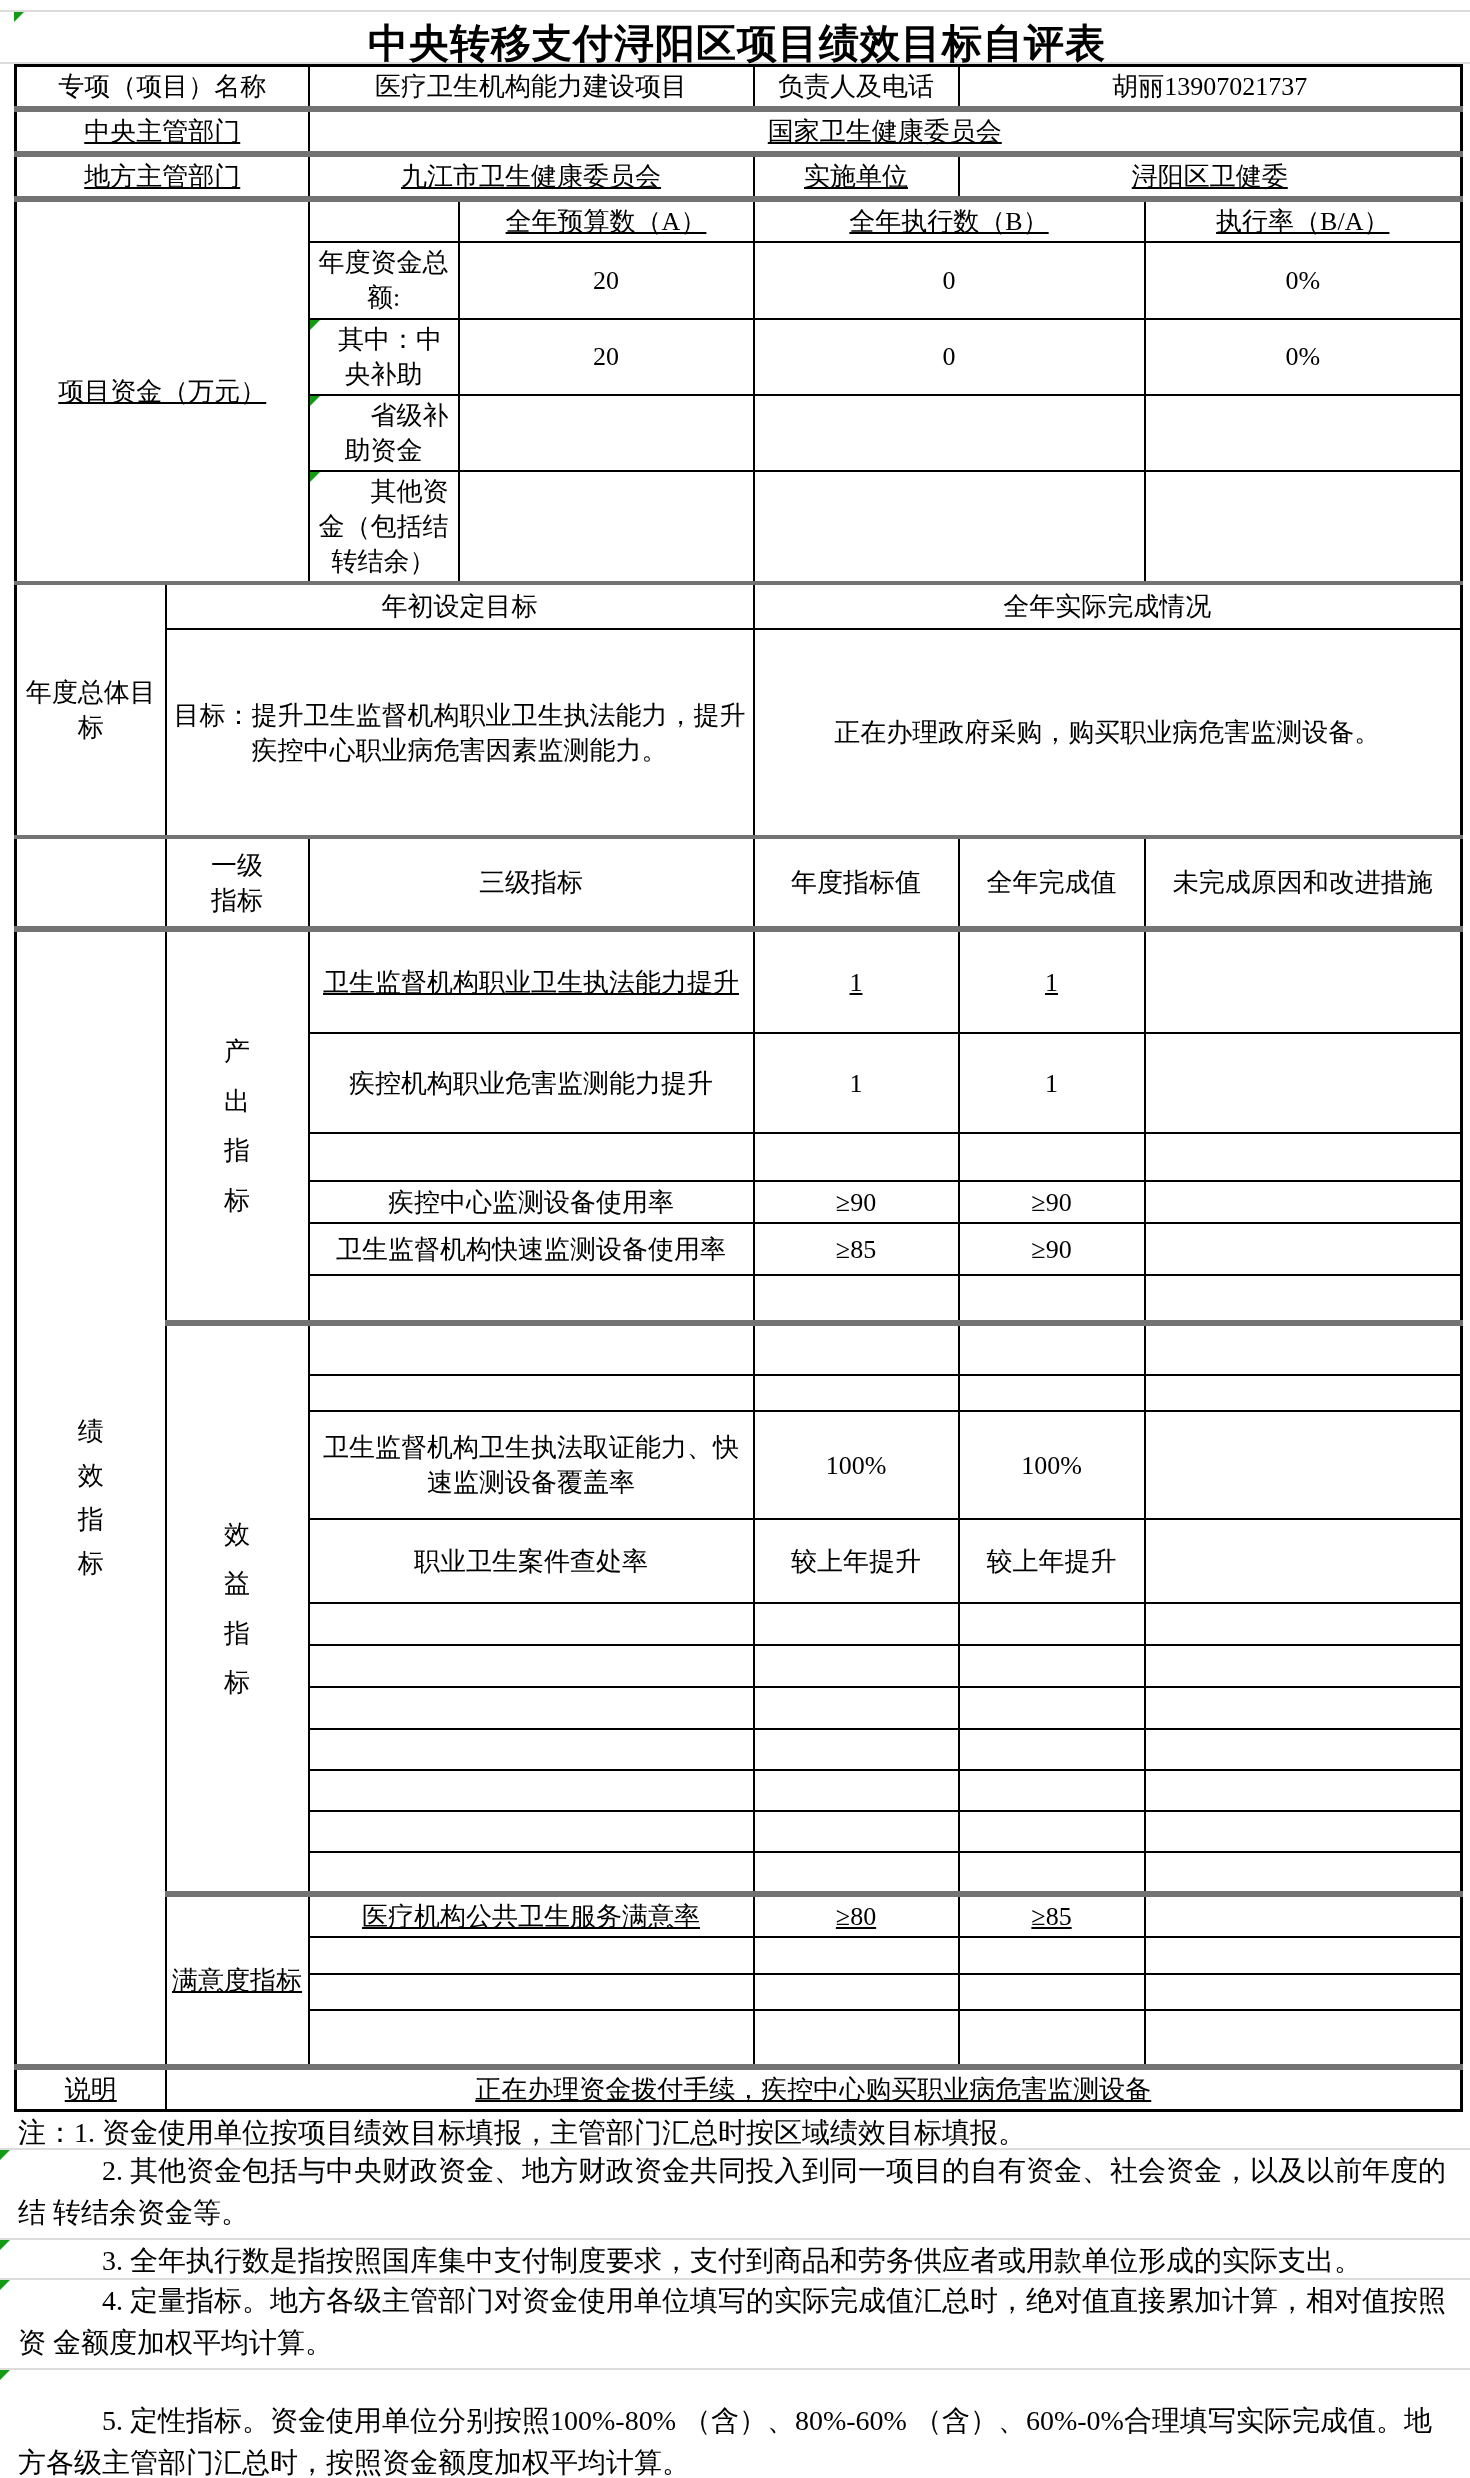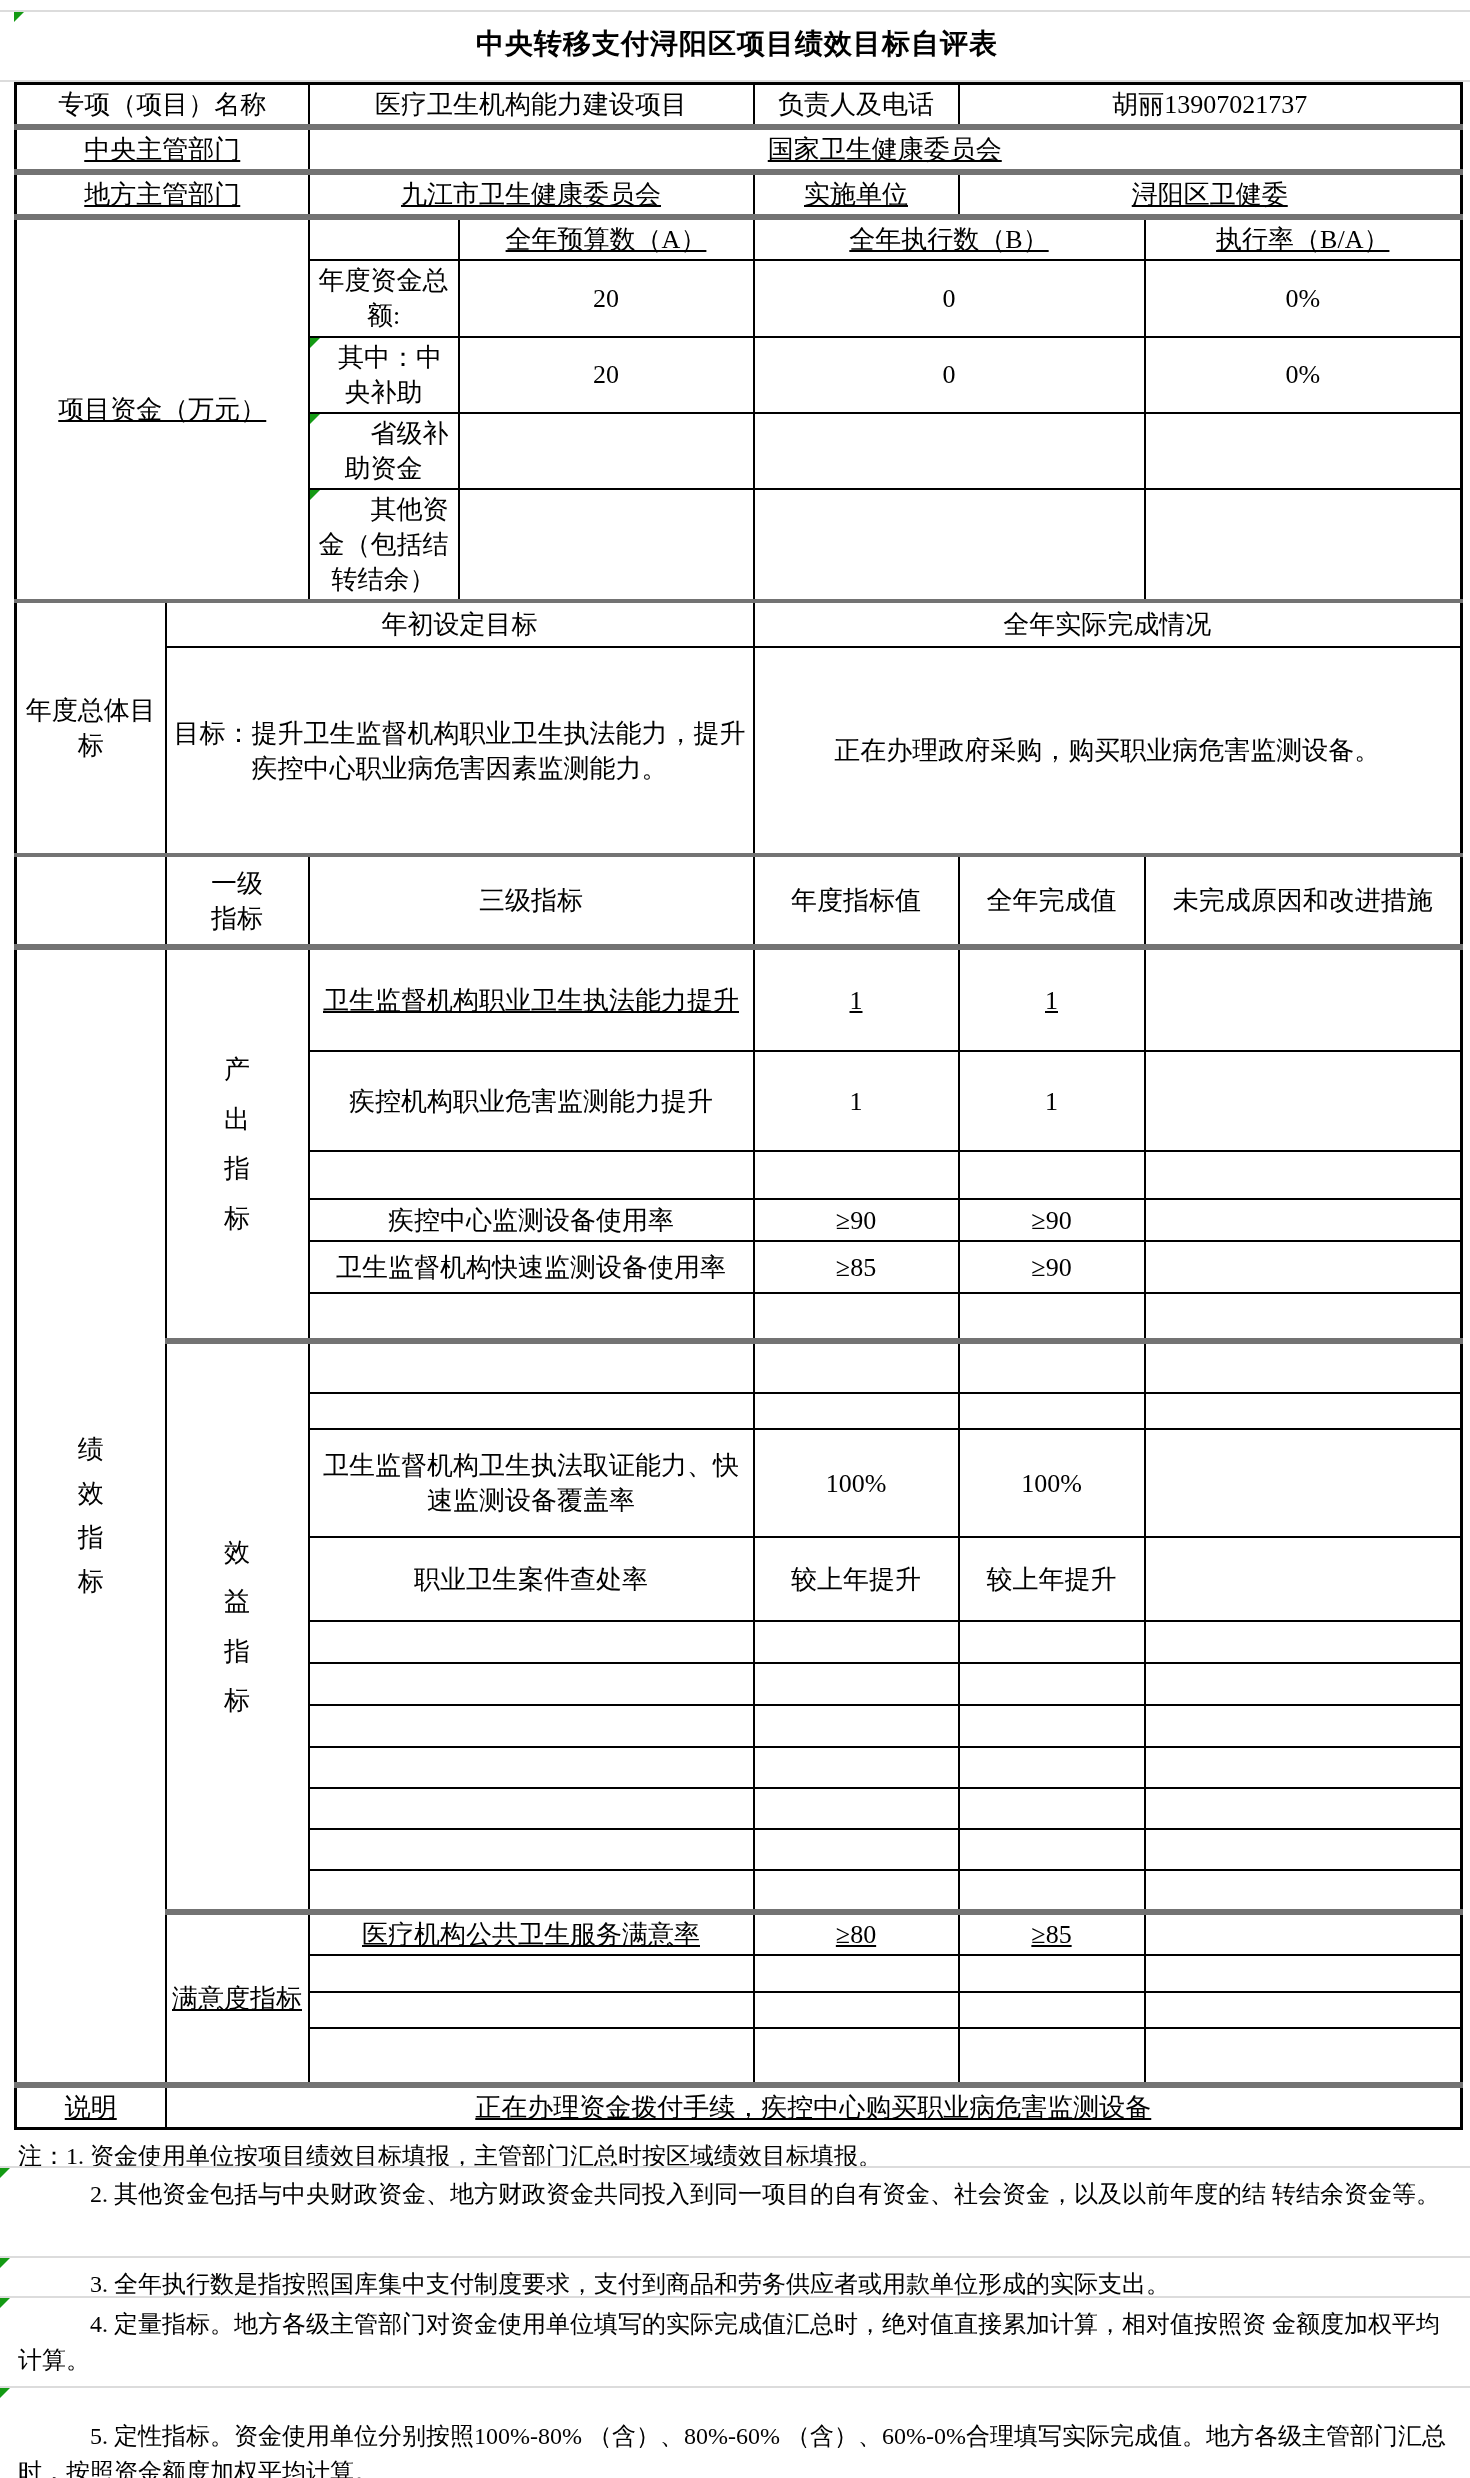--- a/index.html
+++ b/index.html
@@ -3,21 +3,21 @@
 <meta charset="utf-8">
 <style>
   html,body{margin:0;padding:0;background:#ffffff;}
   .page{
     width:1470px;height:2478px;background:#fff;box-sizing:border-box;
     padding:10px 10px 0 14px;position:relative;
     font-family:"Liberation Serif","DejaVu Serif",serif;color:#000;
   }
   .gridline{height:0;border-top:2px solid #dcdcdc;margin-left:-14px;margin-right:-10px;}
   .title{
-    height:68px;line-height:64px;text-align:center;font-size:28px;font-weight:bold;
+    height:50px;line-height:64px;text-align:center;font-size:40px;font-weight:bold;
     position:relative;letter-spacing:1px;
   }
   .subtitle{height:32px;line-height:32px;text-align:center;font-size:26px;}
   table.main{border-collapse:collapse;table-layout:fixed;width:1446px;border:3px solid #000;}
   table.main td{
     border:2px solid #000;font-size:26px;text-align:center;vertical-align:middle;
     padding:2px 7px;line-height:1.35;word-break:break-all;overflow:hidden;
   }
   tr.bt3 > td{border-top:6px solid #737373;text-decoration:underline;}
   tr.bt4 > td{border-top:4px solid #737373;}
@@ -27,21 +27,21 @@
   td.i2{text-indent:2em;}
   td.goal-text{text-align:left;padding:4px 12px;line-height:1.5;}
   .vstack{display:inline-block;width:28px;line-height:1.9;text-align:center;vertical-align:middle;}
   .vstack.tight{line-height:1.7;}
   .narrow2{display:inline-block;width:2.15em;vertical-align:middle;}
   .rel{position:relative;}
   .gt{position:absolute;top:0;left:0;width:0;height:0;
       border-top:10px solid #149a14;border-right:10px solid transparent;}
   .notes{margin-left:-14px;margin-right:-10px;}
   .note{
-    font-size:24px;line-height:1.5;padding:8px 18px;position:relative;
+    font-size:28px;line-height:1.5;padding:0 18px;position:relative;
     box-sizing:border-box;word-break:break-all;
   }
   .note.sep{border-top:2px solid #dcdcdc;}
   .note.ind{text-indent:3em;}
 </style>
 </head>
 <body>
 
 <div class="page">
 

